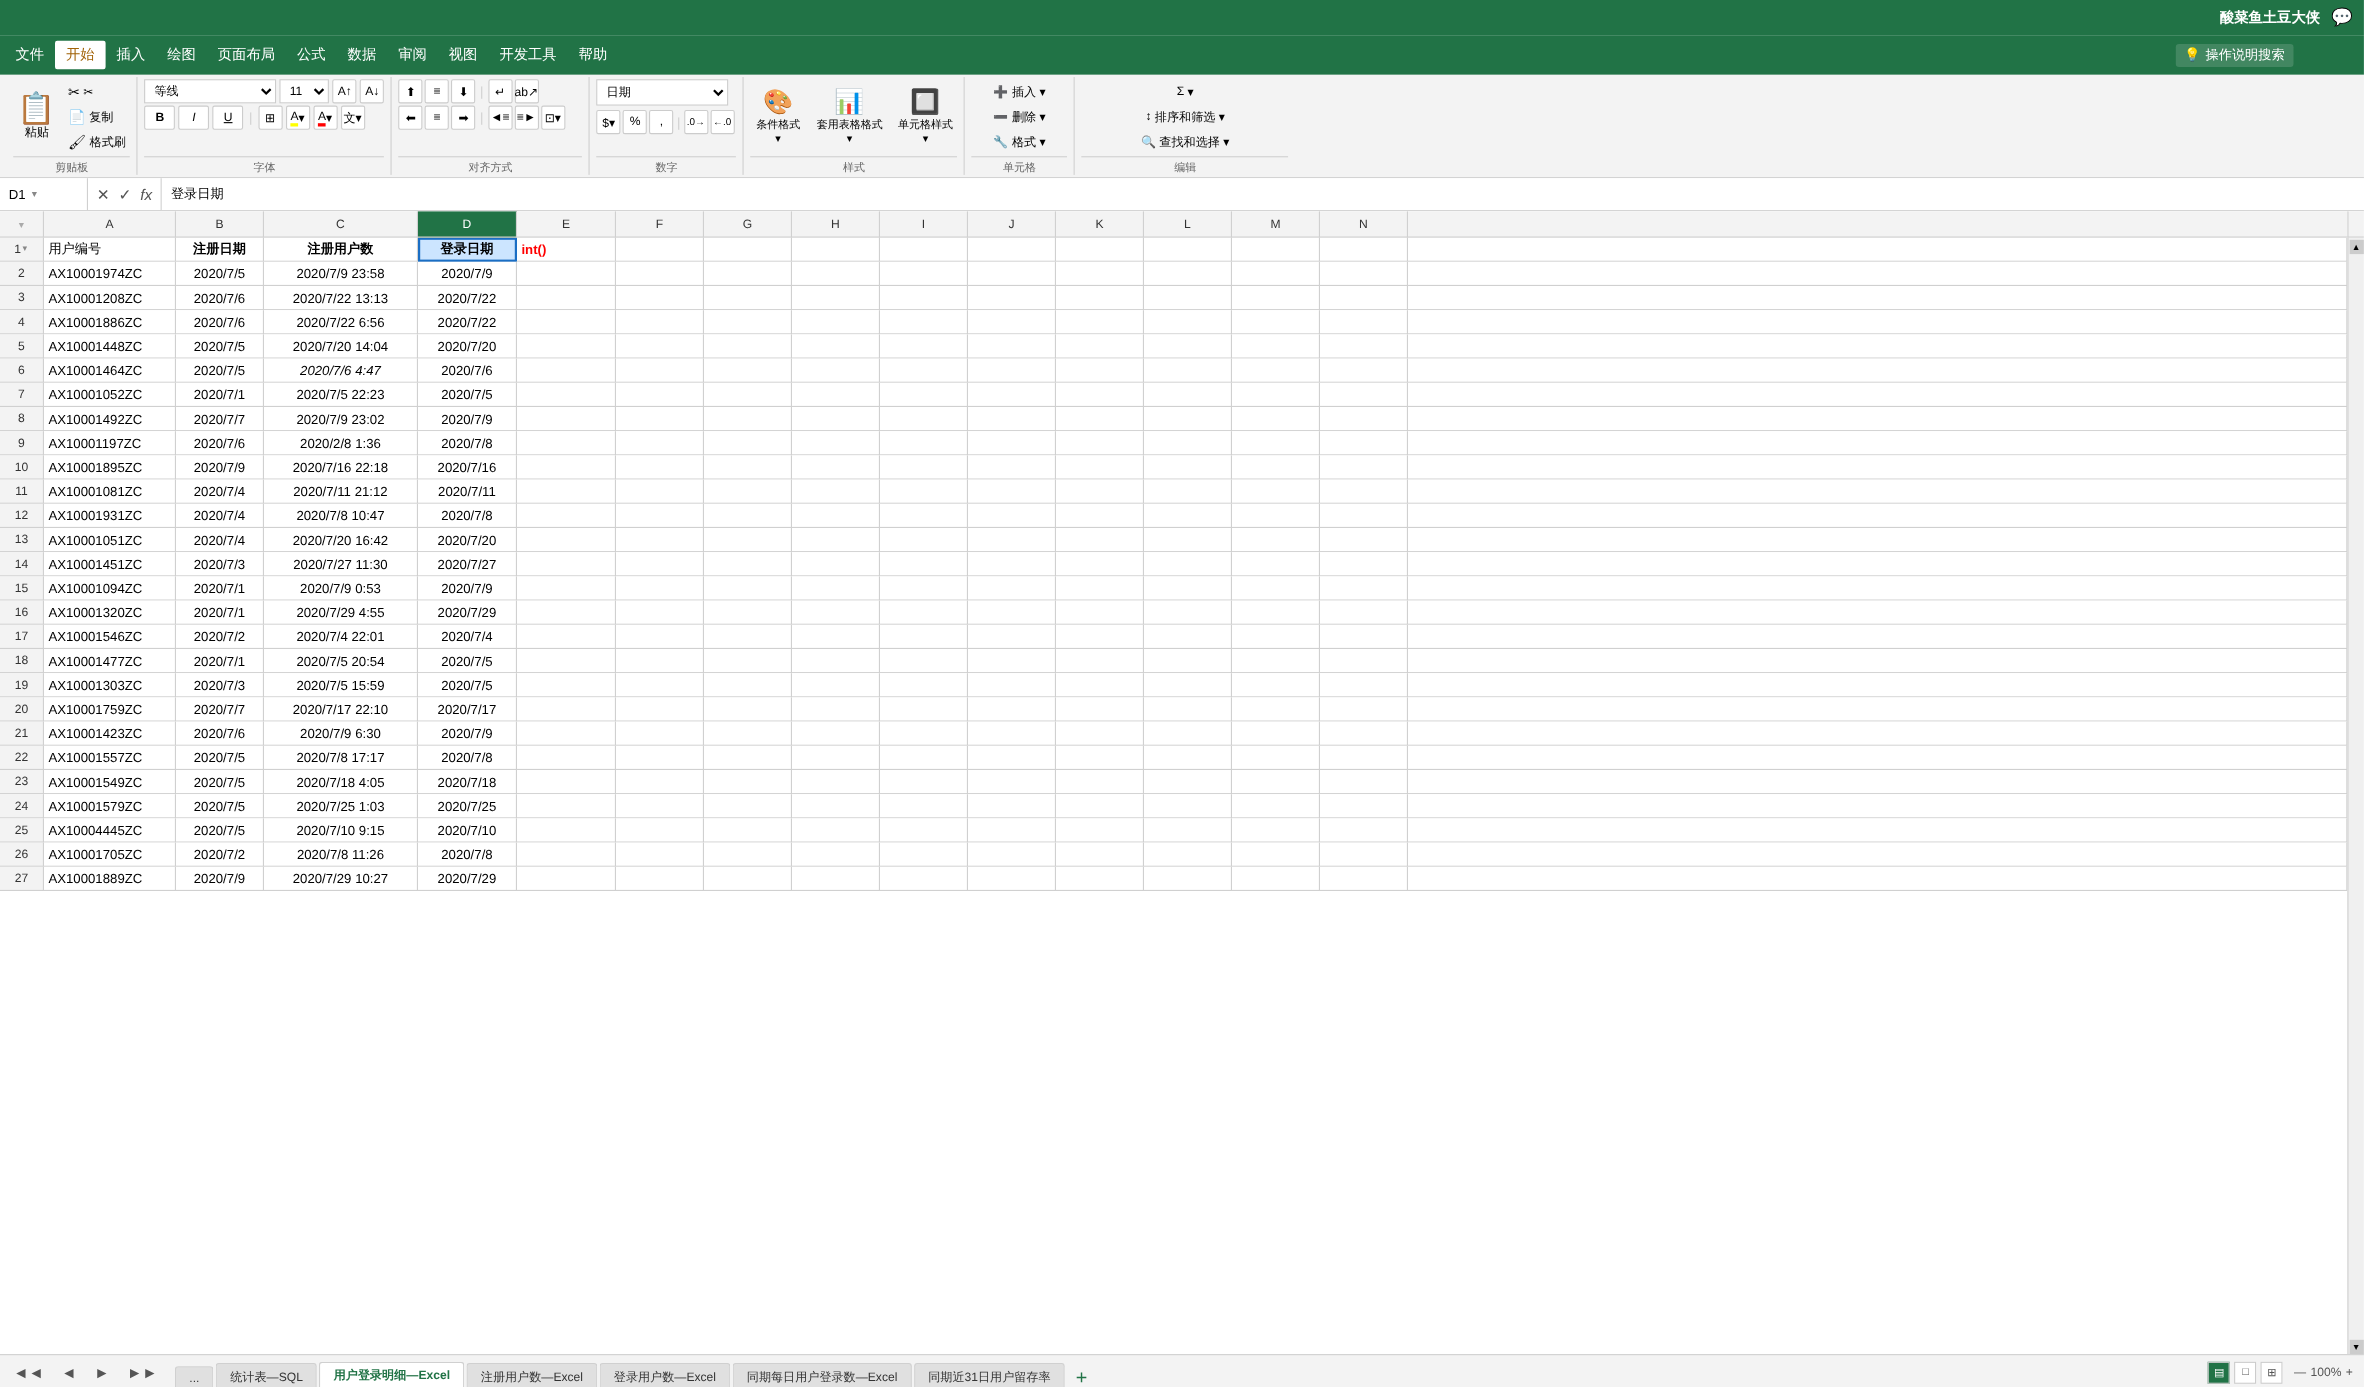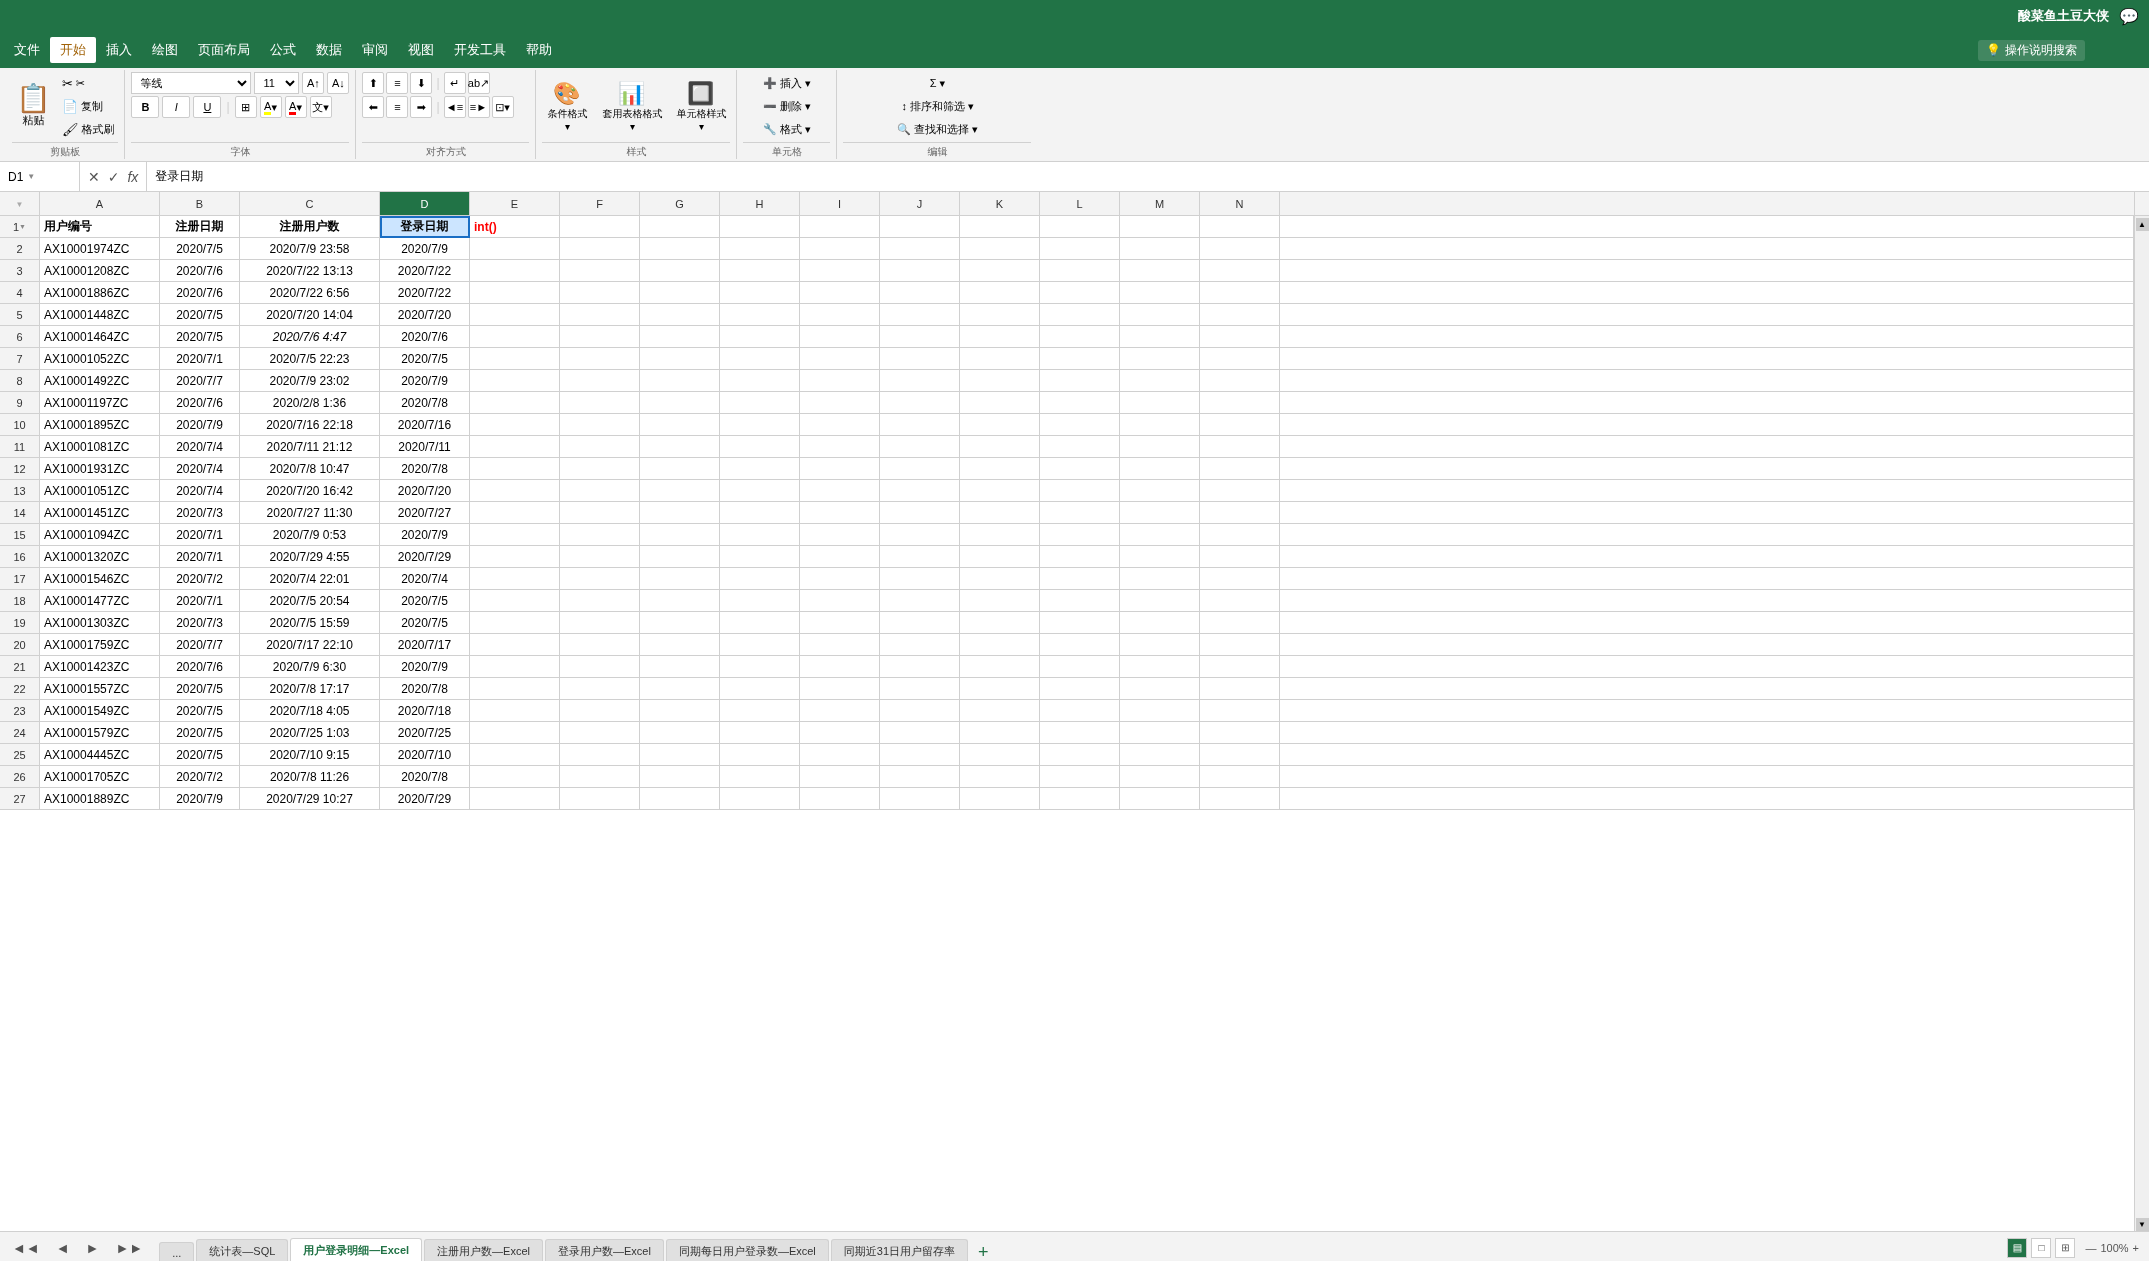--- a/index.html
+++ b/index.html
@@ -385,20 +385,36 @@
         <button class="ribbon-small-btn">➡</button>
         <span style="color:#d0d0d0;margin:0 2px;">|</span>
         <button class="ribbon-small-btn">◄≡</button>
         <button class="ribbon-small-btn">≡►</button>
         <button class="ribbon-small-btn">⊡▾</button>
       </div>
     </div>
     <div class="ribbon-section-label">对齐方式</div>
   </div>
 
+  <div class="ribbon-section" style="min-width:140px;">
+    <div class="ribbon-top" style="flex-direction:column; align-items:flex-start; gap:2px;">
+      <select class="number-format-select">
+        <option>日期</option>
+      </select>
+      <div style="display:flex;align-items:center;gap:2px;margin-top:2px;">
+        <button class="ribbon-small-btn">$▾</button>
+        <button class="ribbon-small-btn">%</button>
+        <button class="ribbon-small-btn">,</button>
+        <span style="color:#d0d0d0;margin:0 1px;">|</span>
+        <button class="ribbon-small-btn" style="font-size:9px;">.0→</button>
+        <button class="ribbon-small-btn" style="font-size:9px;">←.0</button>
+      </div>
+    </div>
+    <div class="ribbon-section-label">数字</div>
+  </div>
 
   <div class="ribbon-section" style="min-width:200px;">
     <div class="ribbon-top" style="gap:6px;">
       <div class="conditional-btn">
         <span style="font-size:22px;">🎨</span>
         <span>条件格式</span>
         <span>▾</span>
       </div>
       <div class="conditional-btn">
         <span style="font-size:22px;">📊</span>
@@ -493,21 +509,21 @@
     <div class="col-header col-N">N</div>
     <div style="flex:1;background:#f3f3f3;border-bottom:1px solid #d0d0d0;"></div>
     <div style="width:15px;background:#f3f3f3;border-bottom:1px solid #d0d0d0;border-left:1px solid #d0d0d0;"></div>
   </div>
 
   <div style="display:flex;flex:1;overflow:hidden;">
     <div id="grid-main" style="display:flex;flex-direction:column;flex:1;overflow:hidden;">
 
     <div class="grid-row">
           <div class="row-header">1<span style="font-size:7px;display:block;color:#888;">▼</span></div>
-          <div class="cell col-A" style="font-weight: bold;">用户编号</div>
+          <div class="cell col-A" style="font-weight: normal;">用户编号</div>
           <div class="cell col-B" style="font-weight: bold; justify-content: center;">注册日期</div>
           <div class="cell col-C" style="font-weight: bold; justify-content: center;">注册用户数</div>
           <div class="cell col-D" style="font-weight: bold; background-color: rgb(204, 229, 255); outline: rgb(26, 110, 196) solid 2px; outline-offset: -2px; justify-content: center;">登录日期</div>
           <div class="cell col-E" style="font-weight: bold; color: red;">int()</div>
           <div class="cell col-F" style="font-weight: bold;"></div>
           <div class="cell col-G" style="font-weight: bold;"></div>
           <div class="cell col-H" style="font-weight: bold;"></div>
           <div class="cell col-I" style="font-weight: bold;"></div>
           <div class="cell col-J" style="font-weight: bold;"></div>
           <div class="cell col-K" style="font-weight: bold;"></div>

